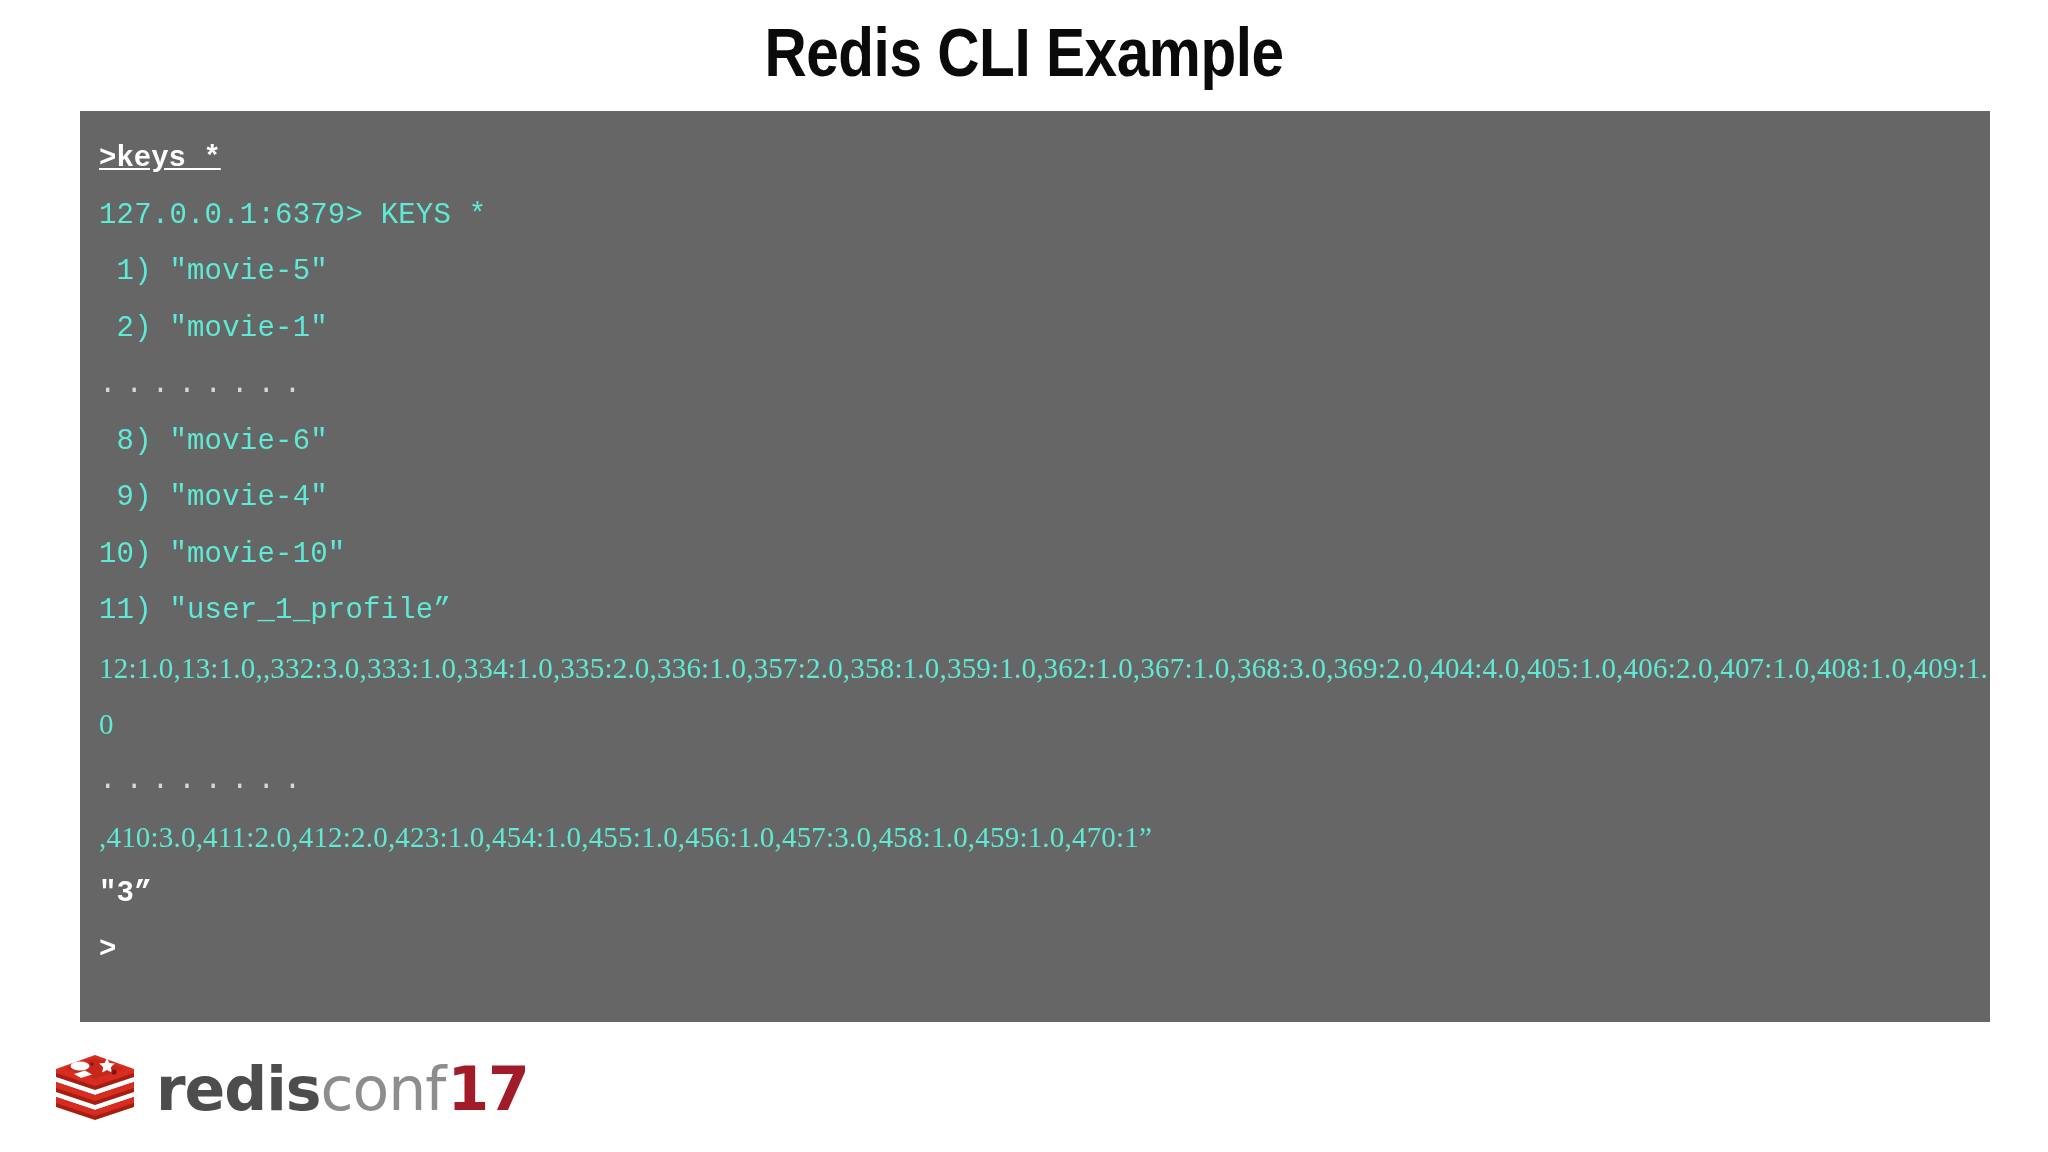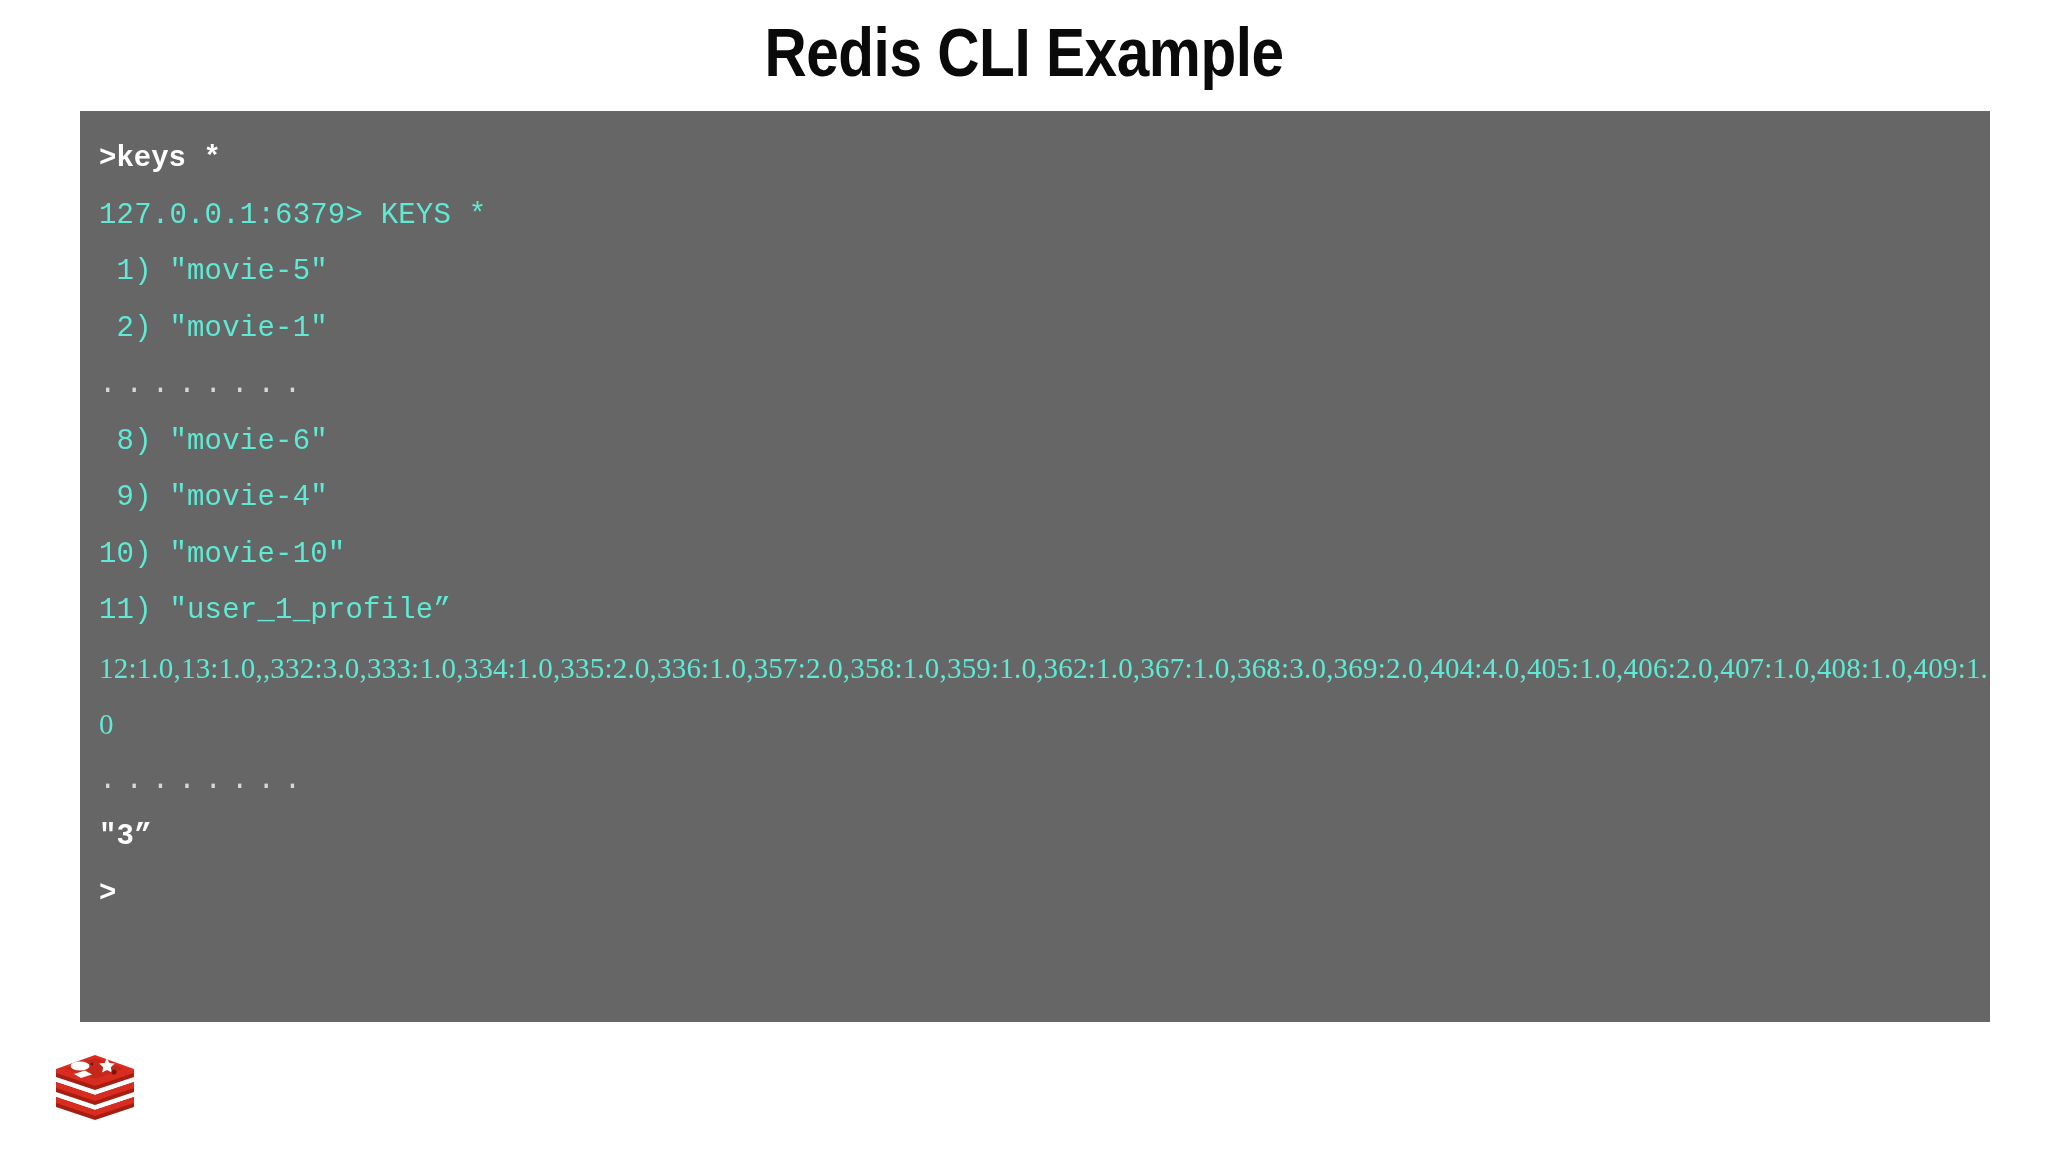--- a/index.html
+++ b/index.html
@@ -58,20 +58,21 @@
     line-height: 56.5px;
     white-space: pre;
     padding-left: 19px;
     color: #5eead4;
     letter-spacing: 0.2px;
   }
   .term-line.cmd {
     color: #ffffff;
     font-weight: bold;
     letter-spacing: 0px;
+    text-decoration: underline;
   }
   .term-line.dots {
     letter-spacing: 9px;
     color: #d7d7d7;
   }
   .term-line.wrap {
     white-space: pre-wrap;
     word-break: break-all;
     font-family: Liberation Serif, serif;
   }
@@ -133,20 +134,21 @@
     <div class="term-line">127.0.0.1:6379&gt; KEYS *</div>
     <div class="term-line"> 1) "movie-5"</div>
     <div class="term-line"> 2) "movie-1"</div>
     <div class="term-line dots">........</div>
     <div class="term-line"> 8) "movie-6"</div>
     <div class="term-line"> 9) "movie-4"</div>
     <div class="term-line">10) "movie-10"</div>
     <div class="term-line">11) "user_1_profile”</div>
     <div class="term-line wrap">12:1.0,13:1.0,,332:3.0,333:1.0,334:1.0,335:2.0,336:1.0,357:2.0,358:1.0,359:1.0,362:1.0,367:1.0,368:3.0,369:2.0,404:4.0,405:1.0,406:2.0,407:1.0,408:1.0,409:1.0</div>
     <div class="term-line dots">........</div>
+    <div class="term-line wrap">,410:3.0,411:2.0,412:2.0,423:1.0,454:1.0,455:1.0,456:1.0,457:3.0,458:1.0,459:1.0,470:1”</div>
     <div class="term-line result">"3”</div>
     <div class="term-line prompt">&gt;</div>
   </div>
 
   <div class="logo">
     <span class="logo-mark">
       <svg viewBox="0 0 86 78" width="86" height="78" aria-hidden="true">
         <g>
 
           <path d="M43 70 L4 57 L4 47 L43 60 L82 47 L82 57 Z" fill="#a41e11"></path>
@@ -164,15 +166,20 @@
           <ellipse cx="28" cy="16" rx="9.5" ry="4.5" fill="#ffffff"></ellipse>
           <path d="M22 24 L33 20.5 L40 24.5 L29 28 Z" fill="#ffffff"></path>
 
           <path d="M55 8 L57.4 13 L62.8 13.6 L58.8 17.2 L59.9 22.6 L55 20 L50.1 22.6 L51.2 17.2 L47.2 13.6 L52.6 13 Z" fill="#ffffff"></path>
 
           <circle cx="62" cy="22" r="2.6" fill="#7d150c"></circle>
           <circle cx="40" cy="14" r="1.6" fill="#7d150c"></circle>
         </g>
       </svg>
     </span>
+    <span class="logo-word">
+      <span class="redis">redis</span>
+        <span class="conf">conf</span>
+        <span class="year">17</span>
+    </span>
   </div>
 
 </div>
 
 </body></html>

